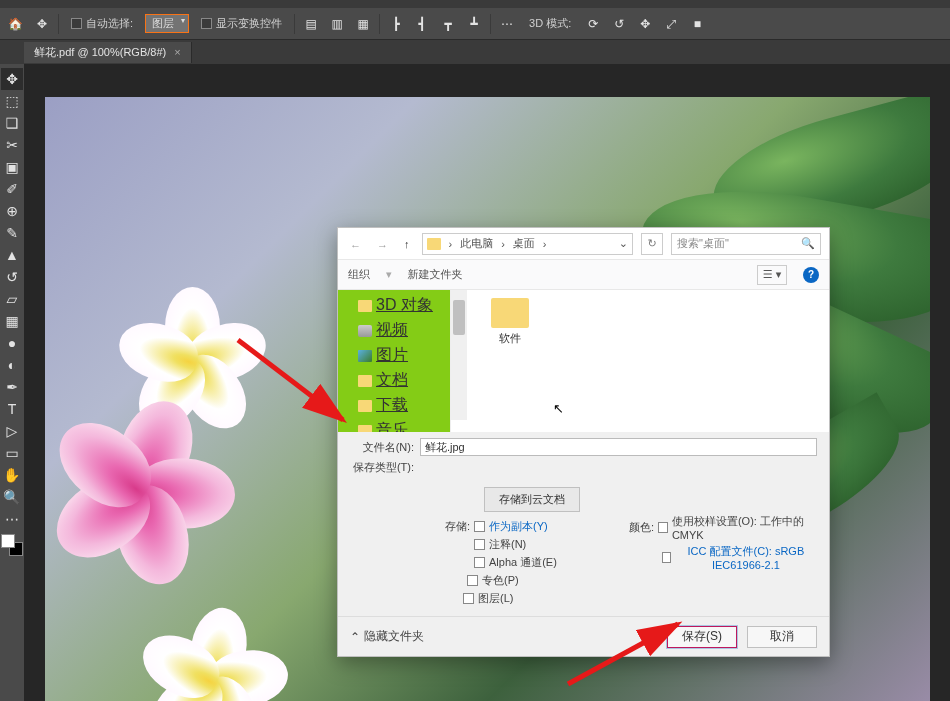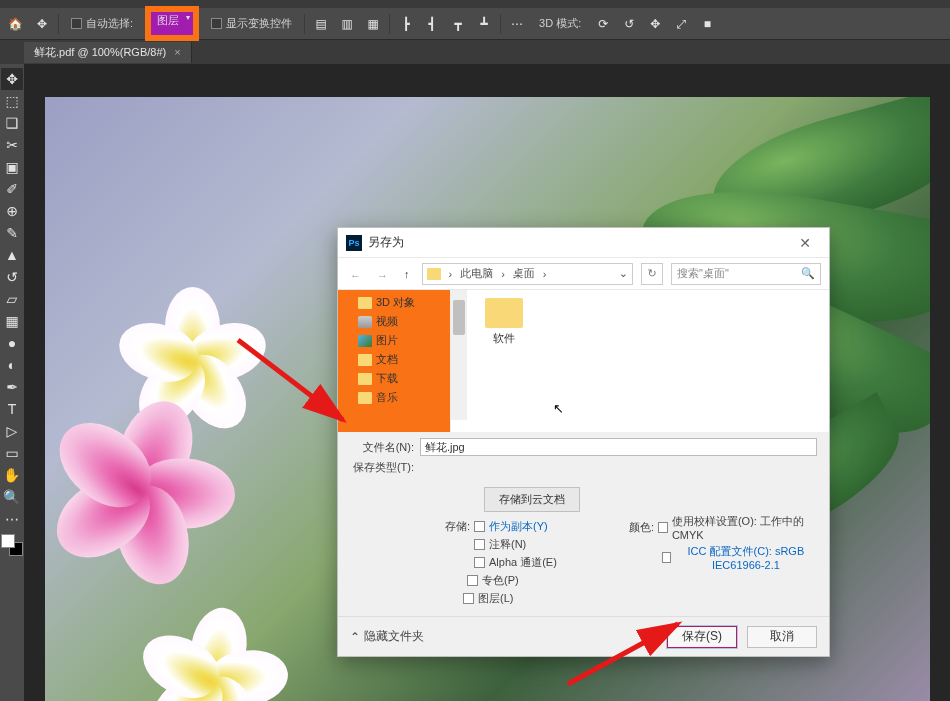--- a/index.html
+++ b/index.html
@@ -47,23 +47,23 @@
     }
     .ob-sep { width: 1px; height: 20px; background: #3a3a3a; }
     .cb {
       width: 11px;
       height: 11px;
       border: 1px solid #888;
       background: #3a3a3a;
       display: inline-block;
     }
     .dd {
-      background: #a21caf;
-      border: 6px solid #f97316;
-      padding: 1px 14px 7px 6px;
+      background: #737373;
+      border: 1px solid #f97316;
+      padding: 1px 14px 1px 6px;
       color: #ddd;
       font-size: 11px;
       position: relative;
     }
     .dd::after { content: "▾"; position: absolute; right: 3px; font-size: 8px; }
     
     .doc-tabs {
       height: 24px;
       background: #3a3a3a;
       display: flex;
@@ -271,25 +271,26 @@
       font-size: 10px;
       font-weight: bold;
     }
     .dlg-body {
       flex: 1;
       display: flex;
       min-height: 0;
     }
     .tree {
       width: 112px;
-      background: #f97316;
+      background: #84cc16;
       padding: 3px 0;
-      font-size: 11px;
+      font-size: 16px;
       color: #333;
       overflow: hidden;
+      text-decoration: underline;
     }
     .tree-item {
       display: flex;
       align-items: center;
       gap: 4px;
       padding: 2px 4px 2px 20px;
       white-space: nowrap;
     }
     .tree-icon { width: 14px; height: 12px; background: #f8d877; border-radius: 1px; }
     .tree-icon.gray { background: linear-gradient(#ccc,#999); border-radius: 2px; }
@@ -312,21 +313,21 @@
       position: absolute;
       top: 10px;
       width: 12px;
       left: 2px;
       height: 35px;
       background: #c0c0c0;
       border-radius: 2px;
     }
     .file-item {
       position: absolute;
-      left: 34px;
+      left: 40px;
       top: 8px;
       display: flex;
       flex-direction: column;
       align-items: center;
       gap: 3px;
       font-size: 11px;
       color: #333;
     }
     .file-item .ficon {
       width: 38px;
@@ -565,46 +566,48 @@
         <div class="petal" style="transform:rotate(82deg)"></div>
         <div class="petal" style="transform:rotate(154deg)"></div>
         <div class="petal" style="transform:rotate(226deg)"></div>
         <div class="petal" style="transform:rotate(298deg)"></div>
       </div>
     </div>
   </div>
 </div>
 
 <div class="dialog">
-  <div class="dlg-title">
-    <div class="ps-icon">Ps</div>
-    <span>另存为</span>
-    <span class="spacer"></span>
-    <div class="dlg-close">✕</div>
-  </div>
   <div class="dlg-nav">
     <span class="nav-arrow">←</span>
     <span class="nav-arrow">→</span>
     <span class="nav-arrow" style="color:#333">↑</span>
     <div class="nav-path">
       <span class="nav-folder-icon"></span>
       <span>›</span>
       <span>此电脑</span>
       <span>›</span>
       <span>桌面</span>
       <span>›</span>
       <span style="margin-left:auto">⌄</span>
     </div>
     <div class="nav-refresh">
       <span>↻</span>
     </div>
     <div class="nav-search">
       <span>搜索"桌面"</span>
       <span class="sicon">🔍</span>
     </div>
+  </div>
+  <div class="dlg-tools">
+    <span>组织</span>
+    <span style="color:#aaa">▾</span>
+    <span>新建文件夹</span>
+    <span class="rspacer"></span>
+    <div class="view-icon">☰ ▾</div>
+    <div class="help-icon">?</div>
   </div>
   <div class="dlg-body">
     <div class="tree">
       <div class="tree-item">
           <span class="tree-icon"></span>
           <span>3D 对象</span>
         </div>
       <div class="tree-item">
           <span class="tree-icon gray"></span>
           <span>视频</span>

